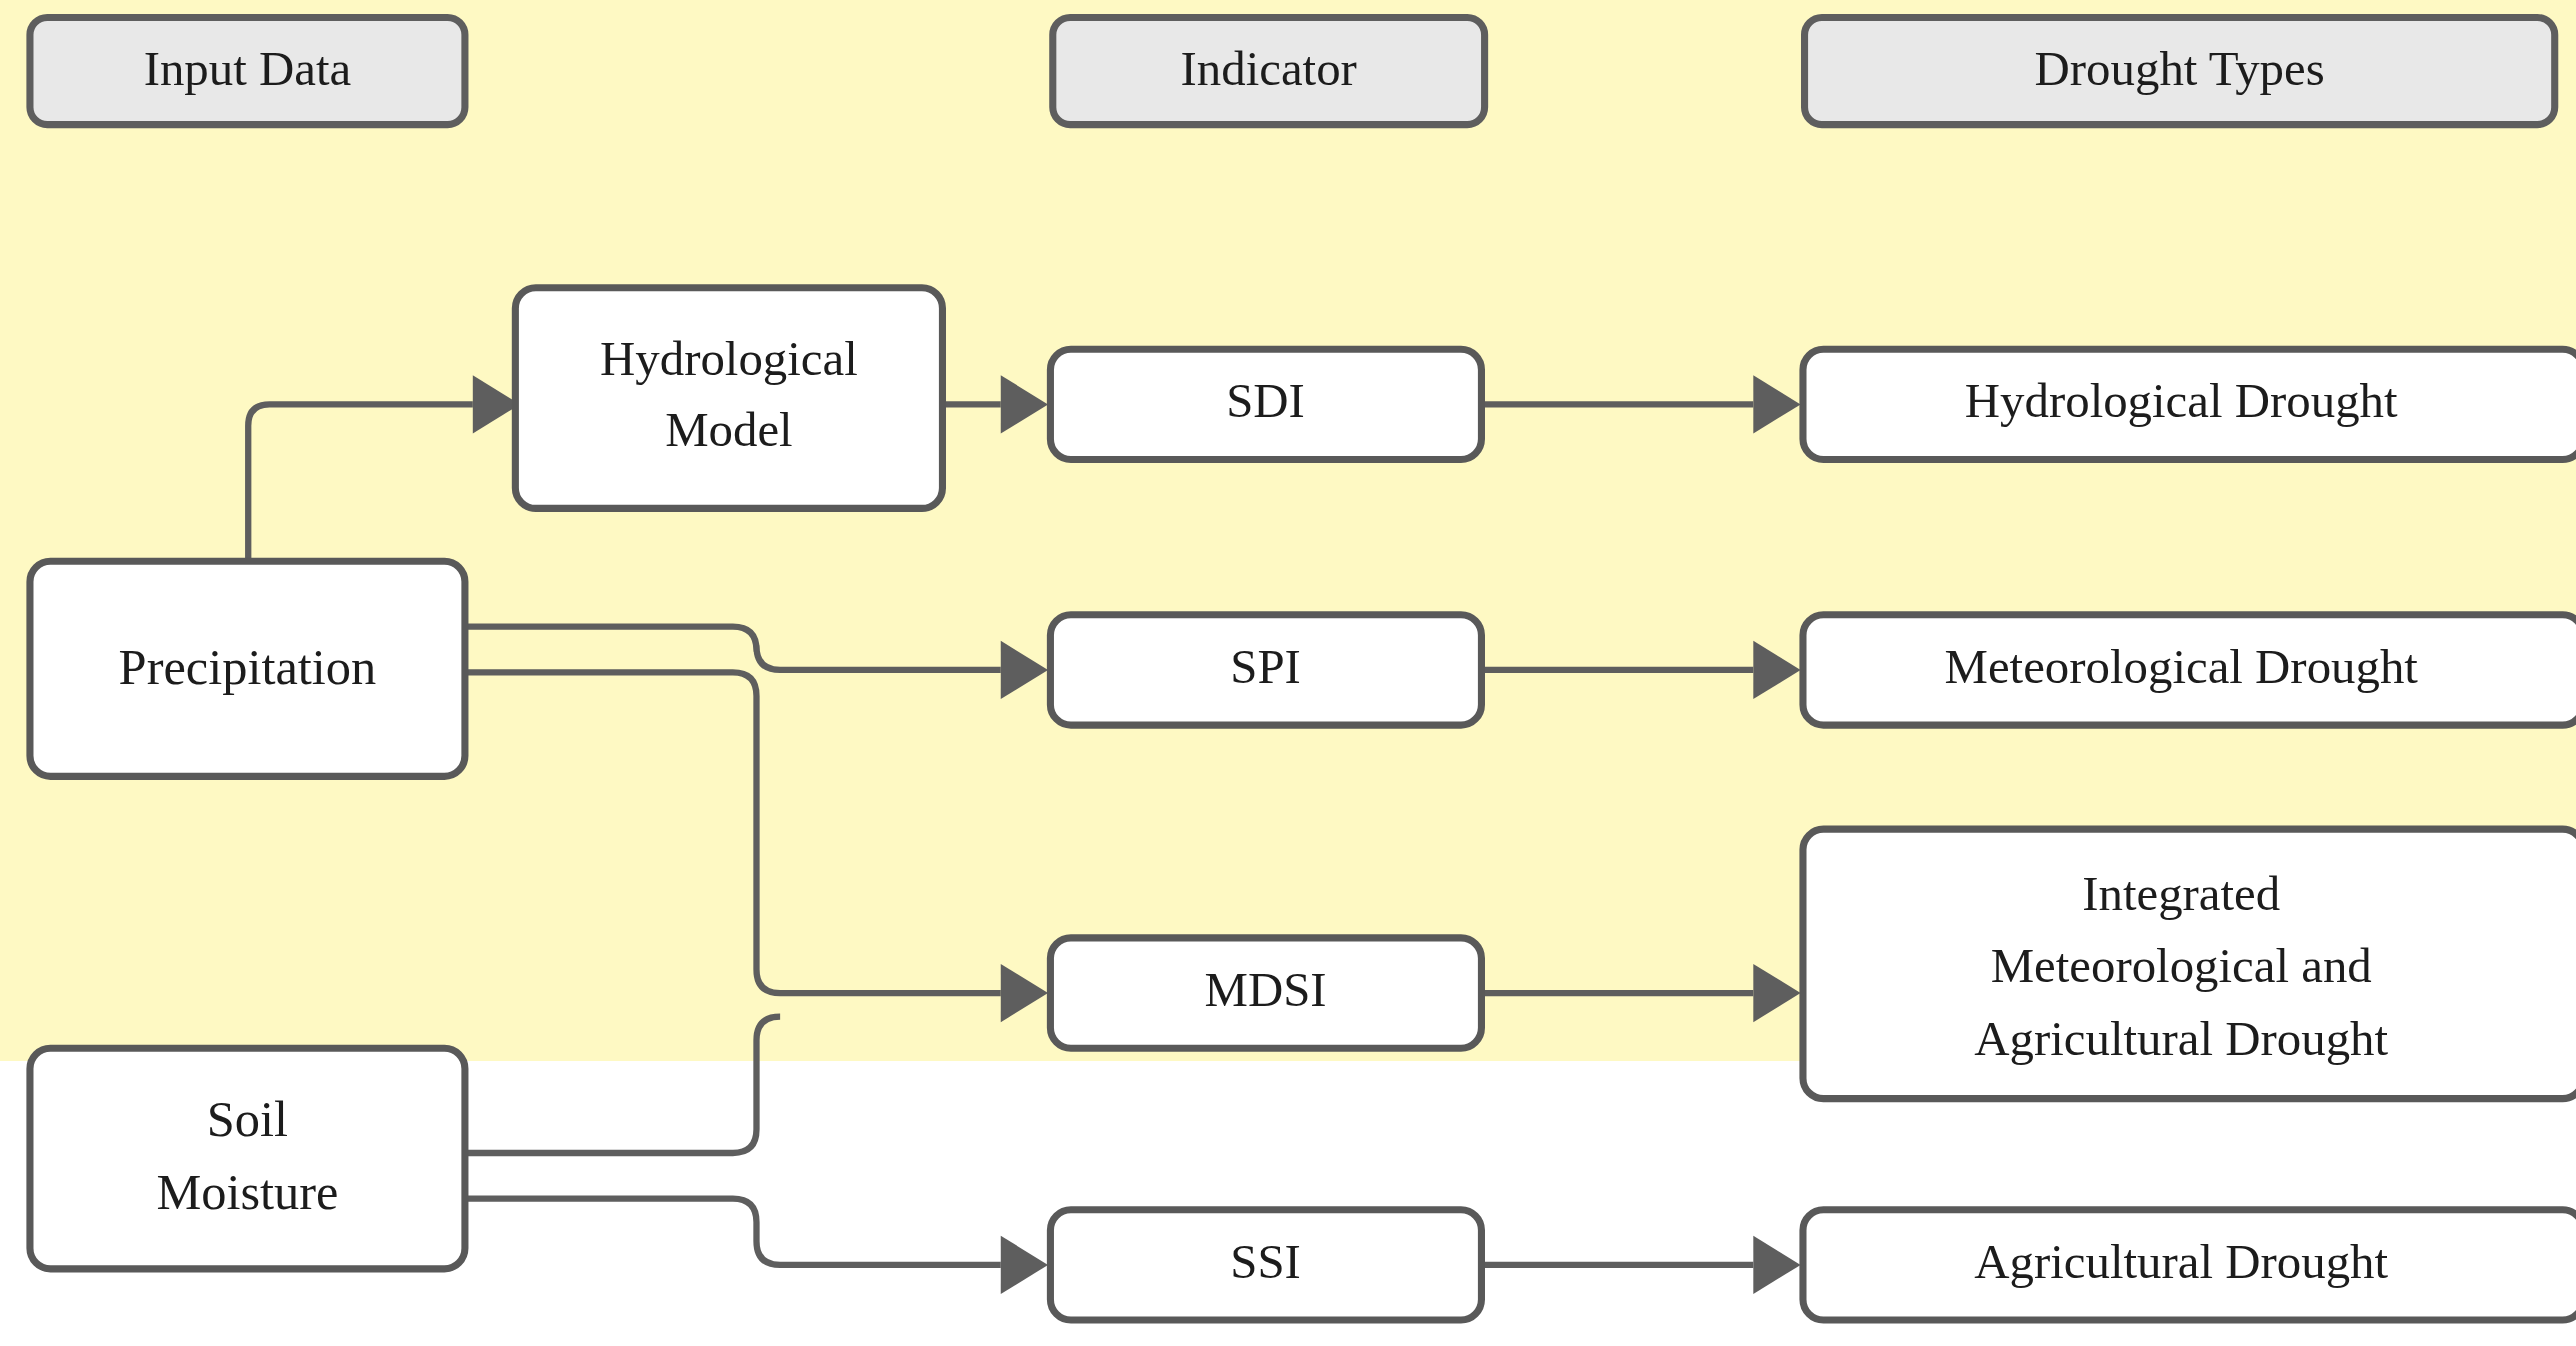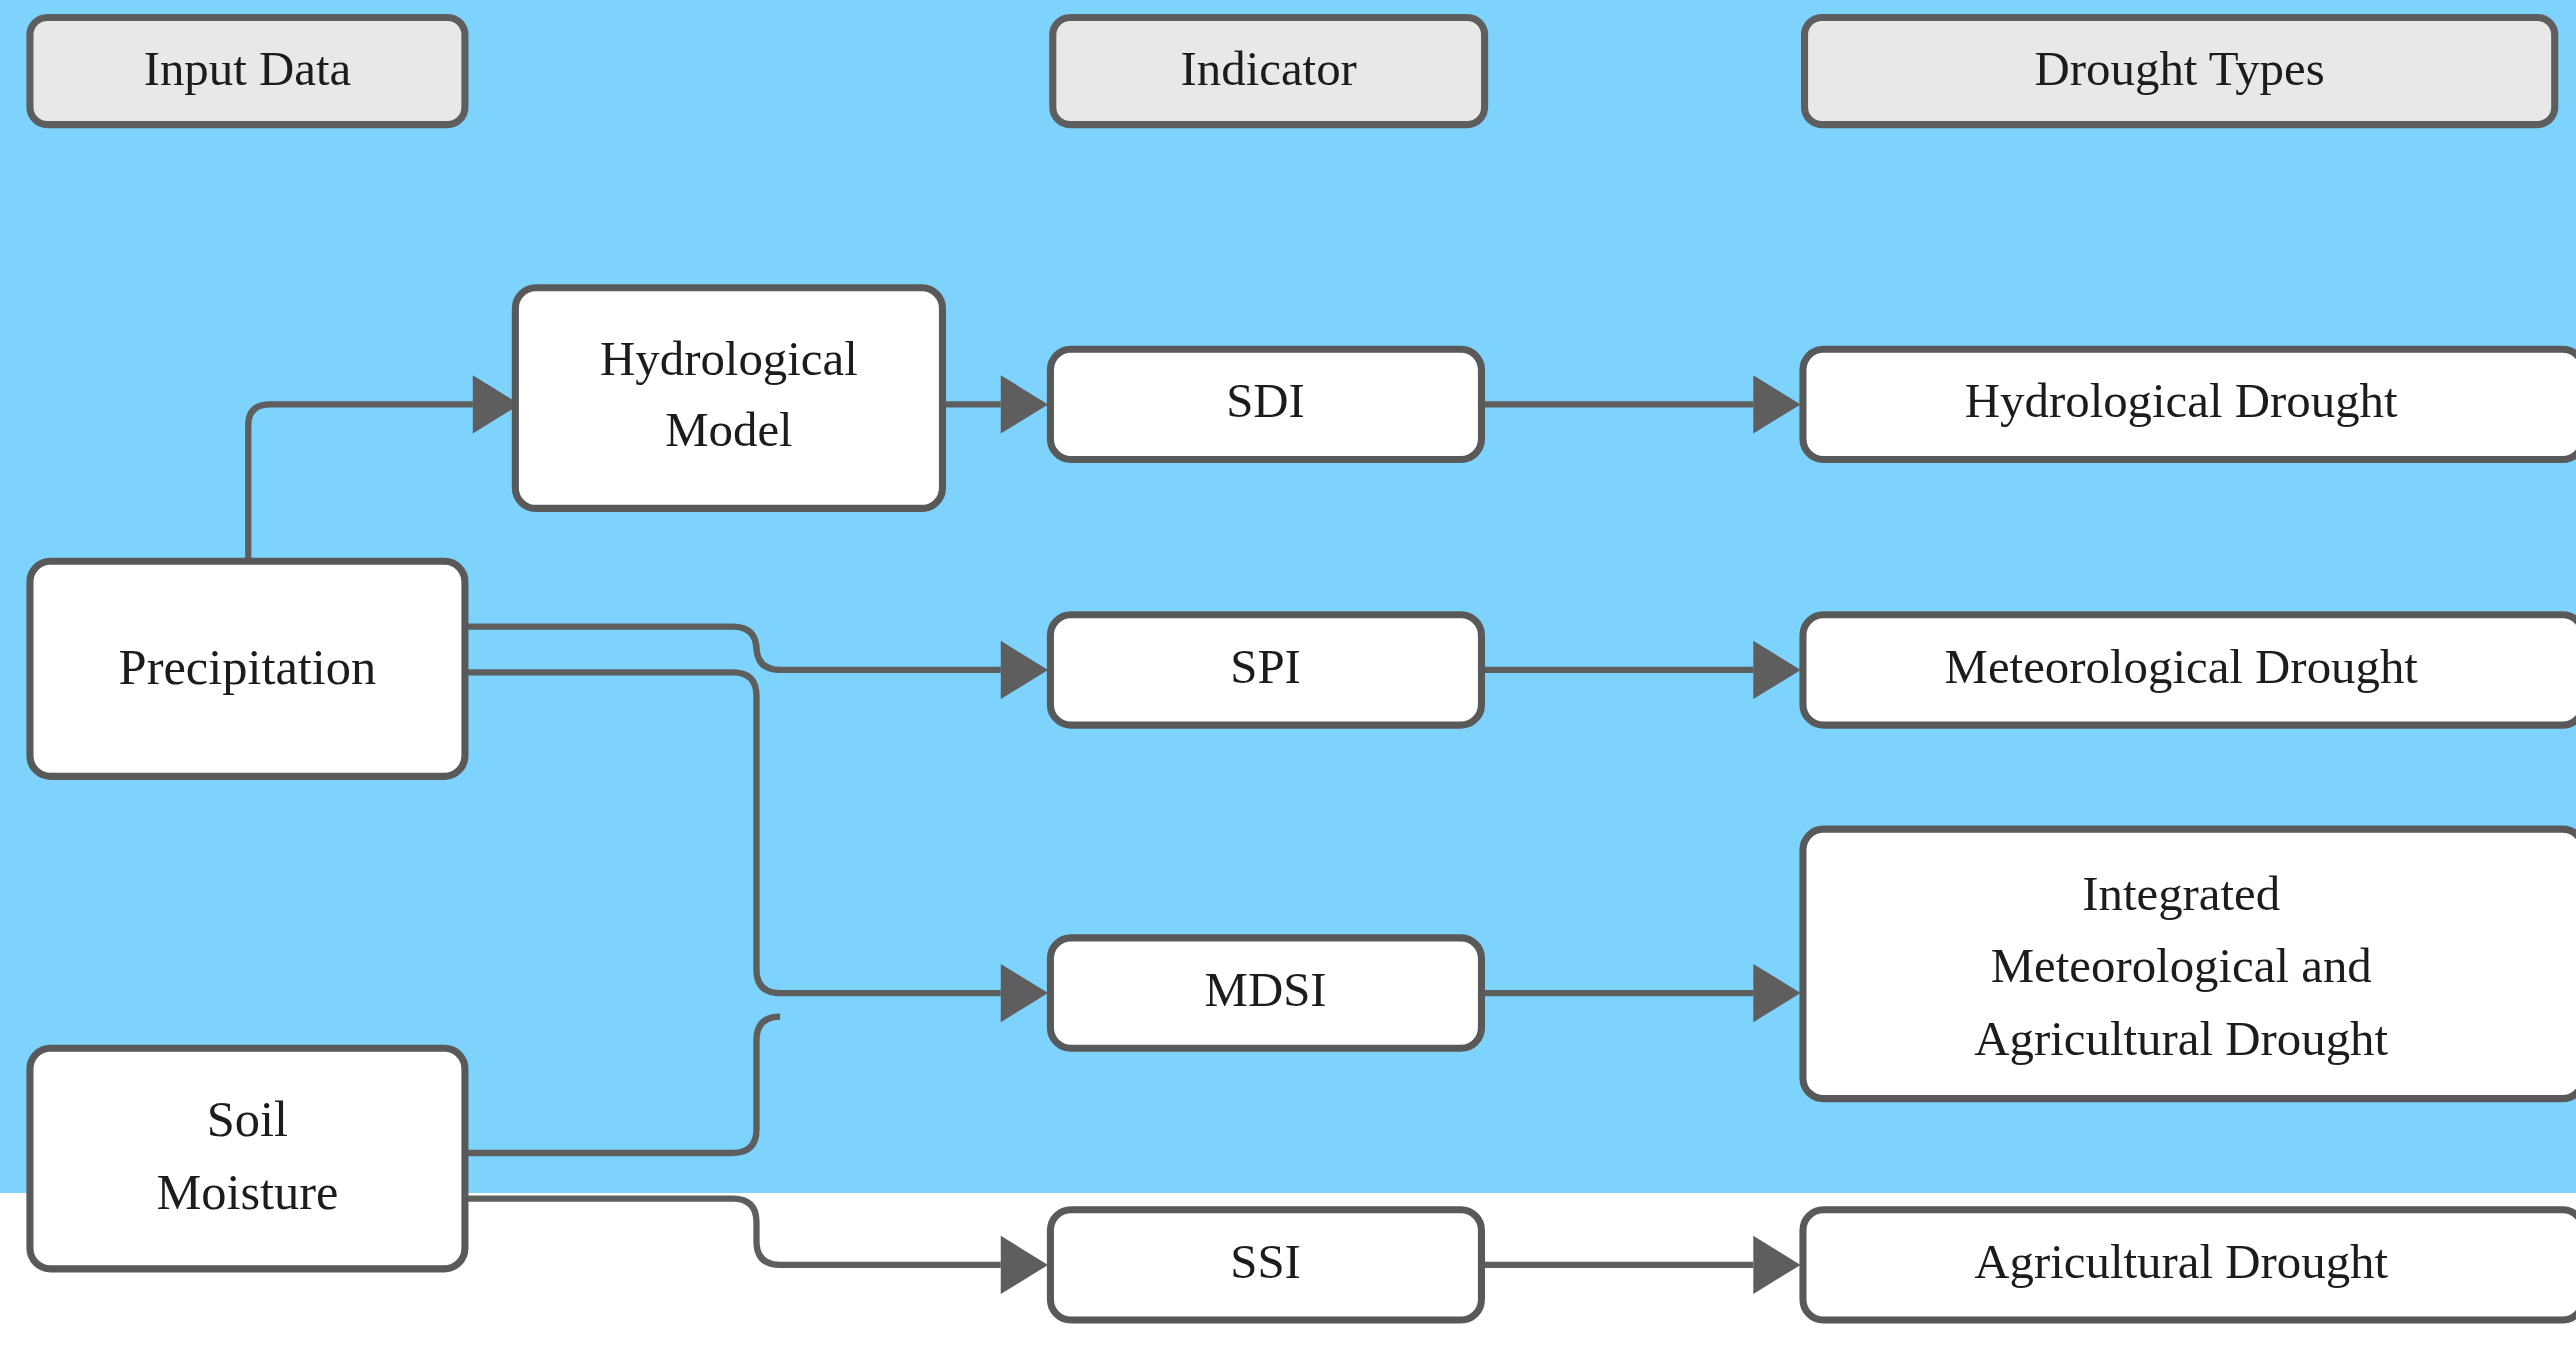--- a/index.html
+++ b/index.html
@@ -9,22 +9,22 @@
   }
   body {
     width: 2576px;
     height: 1347px;
     overflow: hidden;
     font-family: "Liberation Serif", "DejaVu Serif", serif;
   }
   #diagram-root {
     position: relative;
     width: 2576px;
-    height: 1193px;
-    background: #7dd3fc;
+    height: 1061px;
+    background: #fef9c3;
   }
   svg#flow {
     display: block;
     width: 2576px;
     height: 1347px;
   }
   .node-rect {
     fill: #ffffff;
     stroke: #595959;
     stroke-width: 9;

